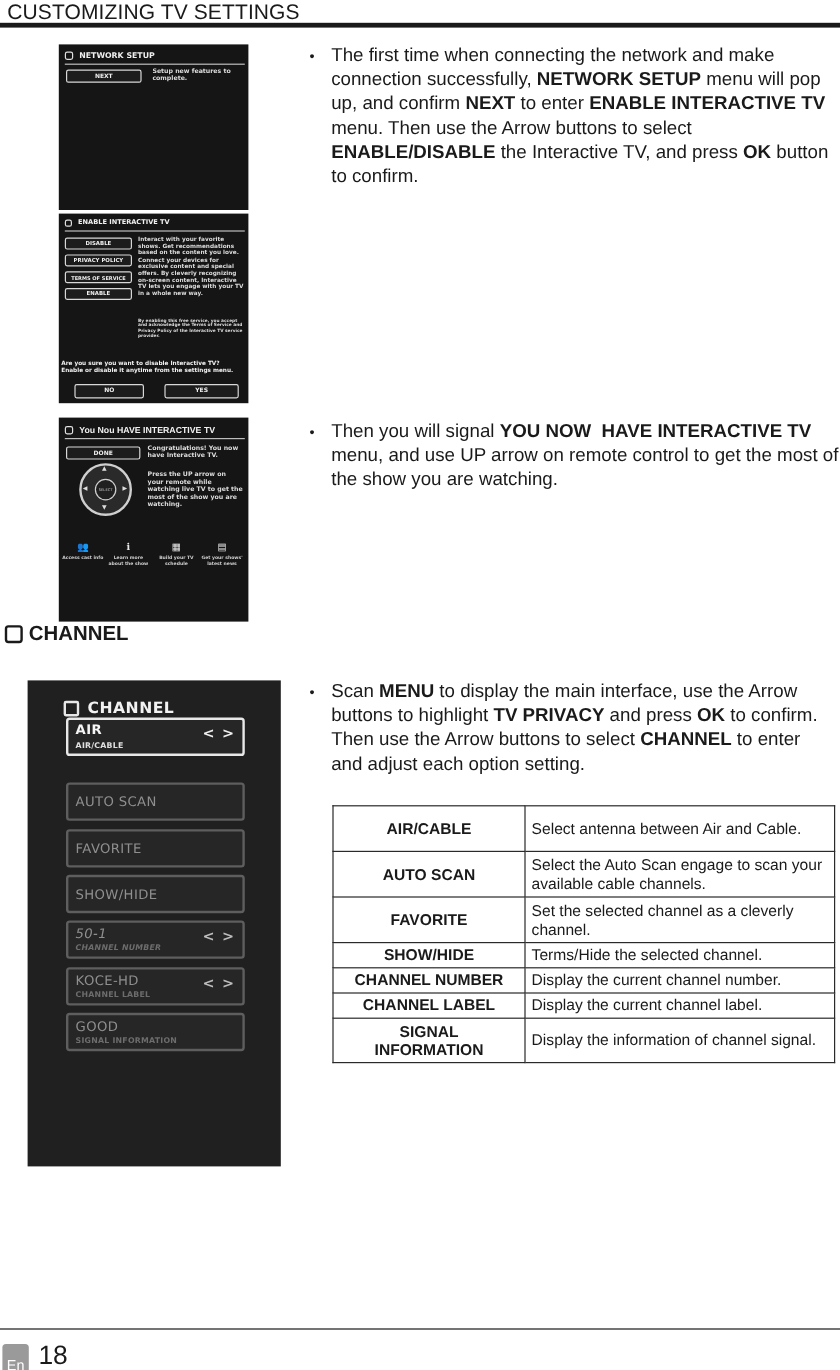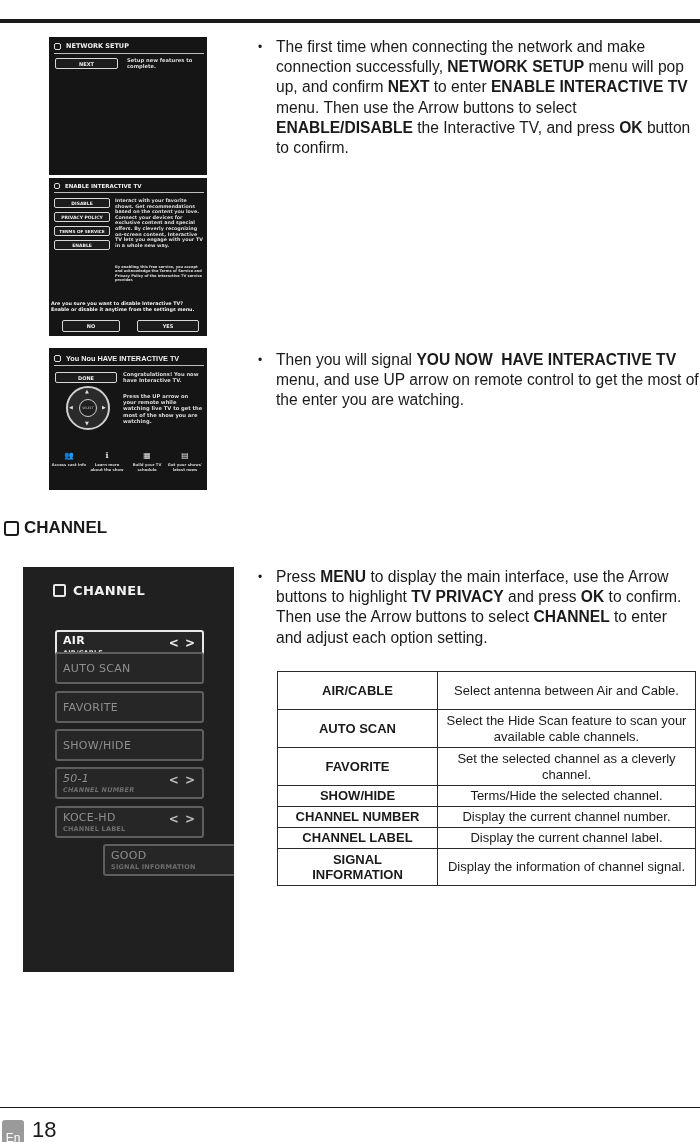--- a/index.html
+++ b/index.html
@@ -15,21 +15,21 @@
   .scr-checkbox { display: inline-block; border: 1.5px solid #e0e0e0; border-radius: 2px; margin-right: 5px; }
   .scr-rule { position: absolute; height: 1px; background: #bdbdbd; }
   .scr-btn { position: absolute; border: 1.5px solid #d8d8d8; border-radius: 2px; color: #eee; font-weight: bold; font-size: 5px; display: flex; align-items: center; justify-content: center; background: #1c1c1c; }
   .scr-text { position: absolute; font-size: 5.2px; line-height: 6.2px; color: #dcdcdc; font-weight: bold; }
 
   
   #s1 { left: 49px; top: 37px; width: 158px; height: 138px; }
   
   #s2 { left: 49px; top: 178px; width: 158px; height: 158px; }
   
-  #s3 { left: 49px; top: 348px; width: 158px; height: 142px; text-decoration: underline; }
+  #s3 { left: 49px; top: 348px; width: 158px; height: 170px; text-decoration: underline; }
 
   .remote-pad { position: absolute; left: 17px; top: 28px; width: 44px; height: 44px; border-radius: 50%; border: 2px solid #cfcfcf; background: #2a2a2a; }
   .remote-inner { position: absolute; left: 11px; top: 11px; width: 18px; height: 18px; border-radius: 50%; border: 1.5px solid #cfcfcf; background: #202020; font-size: 3px; color: #ccc; display: flex; align-items: center; justify-content: center; }
   .remote-arrow { position: absolute; font-size: 5px; color: #ddd; line-height: 5px; }
 
   .feat { position: absolute; top: 104px; width: 36px; text-align: center; }
   .feat-icon { display: block; margin: 0 auto 3px; width: 9px; height: 8px; font-size: 8px; line-height: 8px; color: #e8e8e8; }
   .feat-label { font-size: 3.8px; line-height: 4.6px; color: #cfcfcf; font-weight: bold; }
 
   
@@ -57,32 +57,33 @@
   #b2 { top: 350px; width: 442px; }
   #b2 .bullet-text { width: 430px; }
   #b3 { top: 567px; width: 442px; }
   #b3 .bullet-text { width: 420px; }
 
   .section-heading { position: absolute; left: 4px; top: 518px; display: flex; align-items: center; font-size: 17px; font-weight: bold; color: #1a1a1a; }
   .section-box { width: 15px; height: 15px; border: 2px solid #1a1a1a; border-radius: 3px; margin-right: 5px; }
 
   
   .settings-table { position: absolute; left: 277px; top: 671px; width: 419px; border-collapse: collapse; font-size: 13px; }
-  .settings-table td { border: 1px solid #2a2a2a; vertical-align: middle; line-height: 15.5px; text-align: center; }
+  .settings-table td { border: 1px solid #2a2a2a; vertical-align: middle; line-height: 15.5px; }
   .settings-table td.k { width: 160px; text-align: center; font-weight: bold; padding: 1px 3px; }
   .settings-table td.v { padding: 1px 5px; }
 
   .footer-rule { position: absolute; left: 0; top: 1107px; width: 700px; height: 1px; background: #1a1a1a; }
   .lang-badge { position: absolute; left: 2px; top: 1120px; width: 22px; height: 36px; background: #9a9a9a; border-radius: 3px; color: #fff; font-size: 12px; display: flex; align-items: center; justify-content: center; }
   .page-number { position: absolute; left: 32px; top: 1117px; font-size: 22px; color: #1a1a1a; }
 </style>
 </head>
 <body>
 
 <div class="page-header">
+  <div class="page-title">CUSTOMIZING TV SETTINGS</div>
   <div class="header-rule"></div>
 </div>
 
 <div class="screen" id="s1">
   <div class="scr-title" style="left:5px;top:5px;font-size:6.5px;">
     <span class="scr-checkbox" style="width:7px;height:7px;"></span>
     <span>NETWORK SETUP</span>
   </div>
   <div class="scr-rule" style="left:5px;top:16px;width:150px;"></div>
   <div class="scr-btn" style="left:6px;top:21px;width:63px;height:11px;">NEXT</div>
@@ -143,34 +144,34 @@
   </div>
 </div>
 
 <div class="bullet-block" id="b1">
   <span class="bullet-dot">•</span>
   <div class="bullet-text"><span>The first time when connecting the network and make connection successfully, </span><b>NETWORK SETUP</b><span> menu will pop up, and confirm </span><b>NEXT</b><span> to enter </span><b>ENABLE INTERACTIVE TV</b><span> menu. Then use the Arrow buttons to select </span><b>ENABLE/DISABLE</b><span> the Interactive TV, and press </span><b>OK</b><span> button to confirm.</span></div>
 </div>
 
 <div class="bullet-block" id="b2">
   <span class="bullet-dot">•</span>
-  <div class="bullet-text"><span>Then you will signal </span><b style="white-space:pre;">YOU NOW  HAVE INTERACTIVE TV</b><span> menu, and use UP arrow on remote control to get the most of the enter you are watching.</span></div>
+  <div class="bullet-text"><span>Then you will signal </span><b style="white-space:pre;">YOU NOW  HAVE INTERACTIVE TV</b><span> menu, and use UP arrow on remote control to get the most of the show you are watching.</span></div>
 </div>
 
 <div class="section-heading">
   <span class="section-box"></span>
   <span>CHANNEL</span>
 </div>
 
 <div class="screen" id="s4">
   <div class="ch-title">
     <span class="scr-checkbox"></span>
     <span>CHANNEL</span>
   </div>
-  <div class="ch-item active" style="top:63px;">
+  <div class="ch-item active" style="top:31px;">
     <span class="ch-main">AIR</span>
     <span class="ch-sub">AIR/CABLE</span>
     <span class="ch-arrows">&lt; &gt;</span>
   </div>
   <div class="ch-item single" style="top:85px;">
     <span class="ch-main">AUTO SCAN</span>
   </div>
   <div class="ch-item single" style="top:124px;">
     <span class="ch-main">FAVORITE</span>
   </div>
@@ -180,40 +181,40 @@
   <div class="ch-item" style="top:200px;font-style:italic;">
     <span class="ch-main">50-1</span>
     <span class="ch-sub">CHANNEL NUMBER</span>
     <span class="ch-arrows">&lt; &gt;</span>
   </div>
   <div class="ch-item" style="top:239px;">
     <span class="ch-main">KOCE-HD</span>
     <span class="ch-sub">CHANNEL LABEL</span>
     <span class="ch-arrows">&lt; &gt;</span>
   </div>
-  <div class="ch-item" style="top:277px;margin-left:48px;">
+  <div class="ch-item" style="top:277px;">
     <span class="ch-main">GOOD</span>
     <span class="ch-sub">SIGNAL INFORMATION</span>
   </div>
 </div>
 
 <div class="bullet-block" id="b3">
   <span class="bullet-dot">•</span>
-  <div class="bullet-text"><span>Press </span><b>MENU</b><span> to display the main interface, use the Arrow buttons to highlight </span><b>TV PRIVACY</b><span> and press </span><b>OK</b><span> to confirm. Then use the Arrow buttons to select </span><b>CHANNEL</b><span> to enter and adjust each option setting.</span></div>
+  <div class="bullet-text"><span>Scan </span><b>MENU</b><span> to display the main interface, use the Arrow buttons to highlight </span><b>TV PRIVACY</b><span> and press </span><b>OK</b><span> to confirm. Then use the Arrow buttons to select </span><b>CHANNEL</b><span> to enter and adjust each option setting.</span></div>
 </div>
 
 <table class="settings-table">
   <tbody>
     <tr style="height:38px;">
       <td class="k">AIR/CABLE</td>
       <td class="v">Select antenna between Air and Cable.</td>
     </tr>
     <tr style="height:38px;">
       <td class="k">AUTO SCAN</td>
-      <td class="v">Select the Hide Scan feature to scan your available cable channels.</td>
+      <td class="v">Select the Auto Scan engage to scan your available cable channels.</td>
     </tr>
     <tr style="height:38px;">
       <td class="k">FAVORITE</td>
       <td class="v">Set the selected channel as a cleverly channel.</td>
     </tr>
     <tr style="height:21px;">
       <td class="k">SHOW/HIDE</td>
       <td class="v">Terms/Hide the selected channel.</td>
     </tr>
     <tr style="height:21px;">

